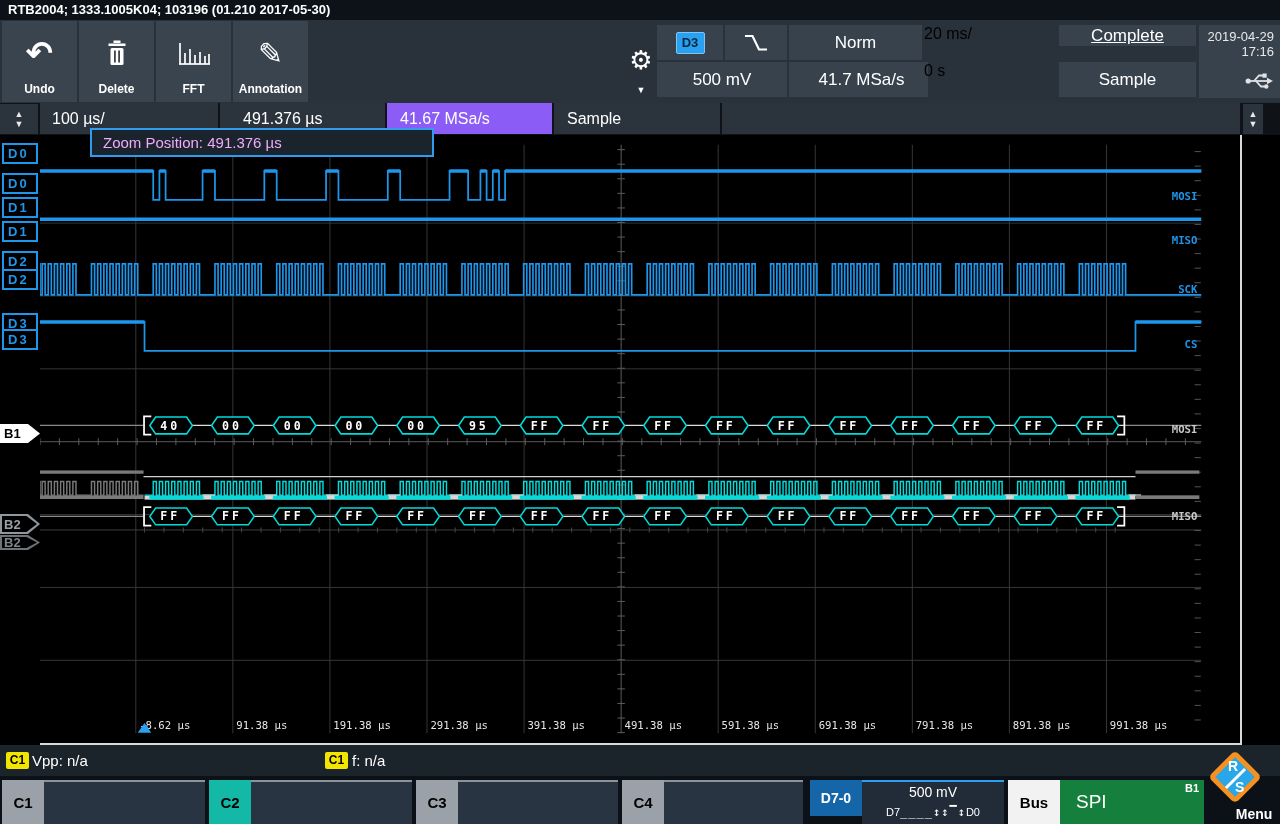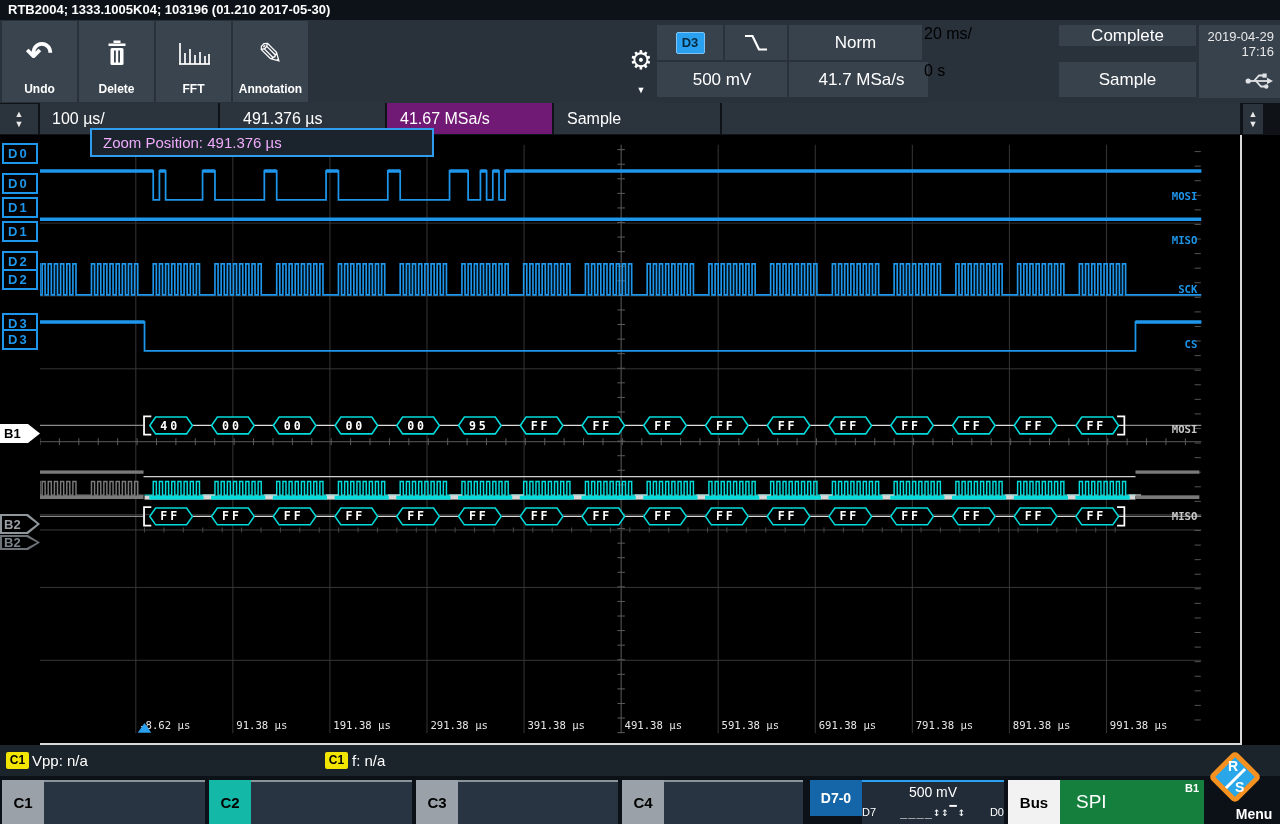--- a/index.html
+++ b/index.html
@@ -110,21 +110,21 @@
     <circle cx="3.2" cy="10" r="2.6" fill="#dfe3e6"></circle>
     <rect x="17.5" y="2.5" width="4.2" height="4.2" fill="#dfe3e6"></rect>
     <circle cx="21.3" cy="15.5" r="2.2" fill="#dfe3e6"></circle>
     <path d="M28,10 L22,6.8 L22,13.2 Z" fill="#dfe3e6"></path>
   </svg>
 </div>
 
 <div id="zoom-bar" class="abs">
     <div style="position: absolute; left: 40px; top: 0px; width: 178px; height: 31px; background: rgb(43, 52, 61); color: rgb(255, 255, 255); font-size: 16px; line-height: 31px; padding-left: 12px; box-sizing: border-box;">100 µs/</div>
     <div style="position: absolute; left: 220px; top: 0px; width: 165px; height: 31px; background: rgb(43, 52, 61); color: rgb(255, 255, 255); font-size: 16px; line-height: 31px; padding-left: 23px; box-sizing: border-box;">491.376 µs</div>
-    <div style="position: absolute; left: 387px; top: 0px; width: 165px; height: 31px; background: #701a75; color: rgb(255, 255, 255); font-size: 16px; line-height: 31px; padding-left: 13px; box-sizing: border-box;">41.67 MSa/s</div>
+    <div style="position: absolute; left: 387px; top: 0px; width: 165px; height: 31px; background: #8b5cf6; color: rgb(255, 255, 255); font-size: 16px; line-height: 31px; padding-left: 13px; box-sizing: border-box;">41.67 MSa/s</div>
     <div style="position: absolute; left: 554px; top: 0px; width: 166px; height: 31px; background: rgb(43, 52, 61); color: rgb(255, 255, 255); font-size: 16px; line-height: 31px; padding-left: 13px; box-sizing: border-box;">Sample</div>
     <div style="position: absolute; left: 722px; top: 0px; width: 518px; height: 31px; background: rgb(43, 52, 61); color: rgb(255, 255, 255); font-size: 16px; line-height: 31px; padding-left: 0px; box-sizing: border-box;"></div>
   </div>
 <div class="abs spinner" style="left:0;top:104px;width:38px;height:30px;">
   <span>▲</span>
   <span>▼</span>
 </div>
 <div class="abs spinner" style="left:1243px;top:104px;width:20px;height:30px;">
   <span>▲</span>
   <span>▼</span>
@@ -526,21 +526,21 @@
       <div style="position: relative; flex: 1 1 0%; background: rgb(40, 52, 65); border-top: 2px solid rgb(139, 147, 155); box-sizing: border-box;"></div>
     </div>
     <div style="position: absolute; left: 622px; top: 4px; width: 181px; height: 44px; display: flex;">
       <div style="position: relative; width: 42px; height: 44px; background: rgb(154, 161, 168); color: rgb(0, 0, 0); font-size: 15px; font-weight: bold; display: flex; align-items: center; justify-content: center;">C4</div>
       <div style="position: relative; flex: 1 1 0%; background: rgb(40, 52, 65); border-top: 2px solid rgb(139, 147, 155); box-sizing: border-box;"></div>
     </div>
     <div style="position: absolute; left: 810px; top: 4px; width: 194px; height: 44px; display: flex;">
       <div style="position: relative; width: 52px; height: 36px; background: rgb(21, 102, 168); color: rgb(255, 255, 255); font-size: 14px; font-weight: bold; display: flex; align-items: center; justify-content: center;">D7-0</div>
       <div style="position: relative; flex: 1 1 0%; background: rgb(34, 44, 56); border-top: 2px solid rgb(42, 160, 240); box-sizing: border-box; color: rgb(255, 255, 255);">
         <div style="position: absolute; left: 0px; right: 0px; top: 2px; text-align: center; font-size: 14px;">500 mV</div>
-        <div style="position: absolute; left: 0px; right: 0px; top: 21px; height: 18px; display: flex; justify-content: center; align-items: center; gap: 24px; font-size: 11px;">
+        <div style="position: absolute; left: 0px; right: 0px; top: 21px; height: 18px; display: flex; justify-content: center; align-items: center; gap: 0; font-size: 11px;">
           <div style="position: relative;">D7</div>
           <div class=" mono" style="position: relative; font-size: 12px; letter-spacing: 1px;">____↕↕▔↕</div>
           <div style="position: relative;">D0</div>
         </div>
       </div>
     </div>
     <div style="position: absolute; left: 1008px; top: 4px; width: 196px; height: 44px; display: flex;">
       <div style="position: relative; width: 52px; height: 44px; background: rgb(242, 242, 242); color: rgb(0, 0, 0); font-size: 15px; font-weight: bold; display: flex; align-items: center; justify-content: center;">Bus</div>
       <div style="position: relative; flex: 1 1 0%; background: #15803d; color: rgb(255, 255, 255);">
         <div style="position: absolute; left: 16px; top: 0px; height: 44px; display: flex; align-items: center; font-size: 19px;">SPI</div>
@@ -560,21 +560,21 @@
 <div class=" abs cell" style="position: absolute; left: 657px; top: 25px; width: 66px; height: 35px;">
     <div style="position: relative; width: 27px; height: 20px; background: rgb(42, 160, 240); border: 1px solid rgb(127, 196, 244); border-radius: 2px; color: rgb(6, 41, 63); font-size: 13px; font-weight: bold; text-align: center; line-height: 19px;">D3</div>
   </div>
 <div class=" abs cell" style="position: absolute; left: 725px; top: 25px; width: 62px; height: 35px;">
     <svg width="28" height="22" viewBox="0 0 28 22">
       <polyline points="3,4 10.5,4 17,17.5 25,17.5" fill="none" stroke="#fff" stroke-width="2.2"></polyline>
     </svg>
   </div>
 <div class=" abs cell" style="position: absolute; left: 789px; top: 25px; width: 133px; height: 35px;">Norm</div>
 <div class=" dim" style="position: absolute; left: 924px; top: 25px; width: 133px; height: 35px;">20 ms/</div>
-<div class=" abs cell" style="position: absolute; left: 1059px; top: 25px; width: 137px; height: 21px;">Complete</div>
+<div class=" abs cell" style="position: absolute; left: 1059px; top: 25px; width: 137px; height: 21px; text-decoration: underline;">Complete</div>
 <div class=" abs cell" style="position: absolute; left: 657px; top: 62px; width: 130px; height: 35px;">500 mV</div>
 <div class=" abs cell" style="position: absolute; left: 789px; top: 62px; width: 133px; height: 35px; padding-left: 6px;">41.7 MSa/s</div>
 <div class=" dim" style="position: absolute; left: 924px; top: 62px; width: 133px; height: 35px;">0 s</div>
 <div class=" abs cell" style="position: absolute; left: 1059px; top: 62px; width: 137px; height: 35px;">Sample</div>
 <div class=" abs dlabel" style="position: absolute; top: 143px;">D0</div>
 <div class=" abs dlabel" style="position: absolute; top: 173px;">D0</div>
 <div class=" abs dlabel" style="position: absolute; top: 197px;">D1</div>
 <div class=" abs dlabel" style="position: absolute; top: 221px;">D1</div>
 <div class=" abs dlabel" style="position: absolute; top: 251px;">D2</div>
 <div class=" abs dlabel" style="position: absolute; top: 269px;">D2</div>

